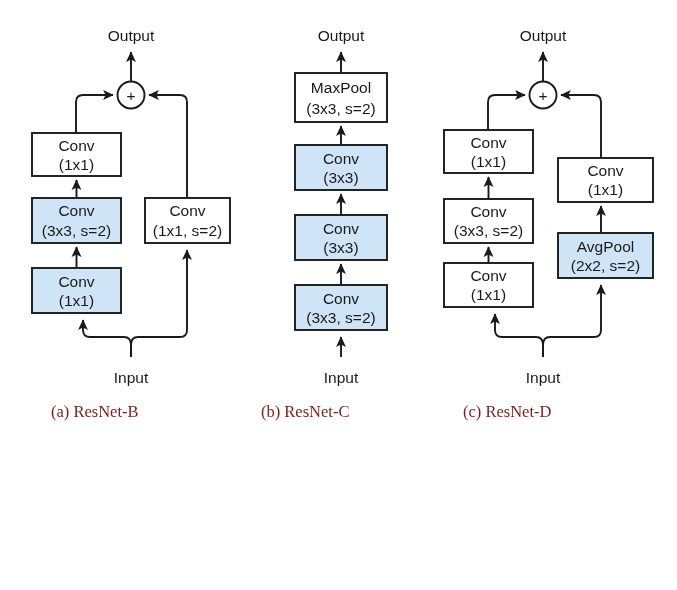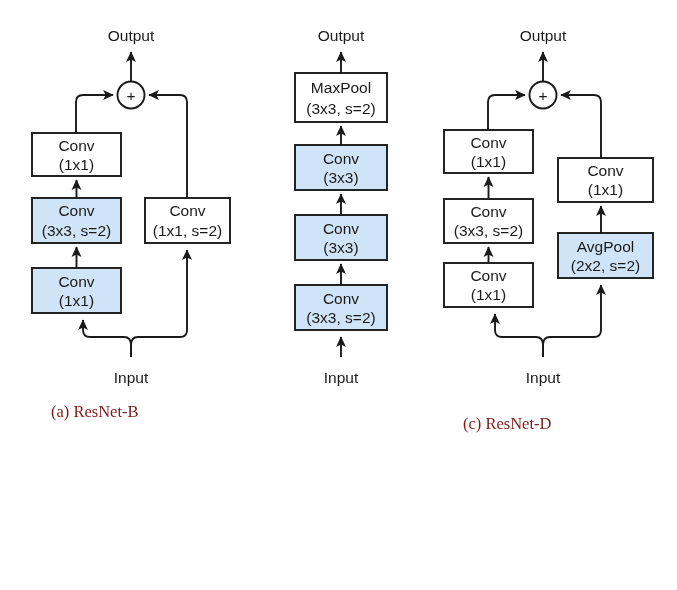--- a/index.html
+++ b/index.html
@@ -33,21 +33,21 @@
     position: absolute;
     top: 0;
     font-family: "Liberation Serif", serif;
     font-size: 16.5px;
     color: #7f1d1d;
     white-space: nowrap;
     text-align: left;
   }
   .subcap-a { left: 51px;  width: 160px; }
   .subcap-b { left: 261px; width: 160px; }
-  .subcap-c { left: 463px; width: 160px; margin-top: 12px; }
+  .subcap-c { left: 463px; width: 160px; }
 
   .caption {
     position: absolute;
     left: 14px;
     top: 444px;
     width: 650px;
     font-family: "Liberation Serif", serif;
     font-size: 21.5px;
     line-height: 28px;
     color: #000000;
@@ -189,17 +189,18 @@
           <path d="M543,357 L543,345 Q543,337 550,337 L594,337 Q601,337 601,330 L601,285" marker-end="url(#arrow)"></path>
 
           <text x="543" y="383" class="iolabel" text-anchor="middle" stroke="none" fill="#1a1a1a">Input</text>
         </g>
       </g>
     </svg>
   </div>
 
   <div class="subcaptions">
     <div class="subcap subcap-a">(a) ResNet-B</div>
+    <div class="subcap subcap-b">(b) ResNet-C</div>
     <div class="subcap subcap-c">(c) ResNet-D</div>
   </div>
 
 
 </div>
 
 </body></html>

